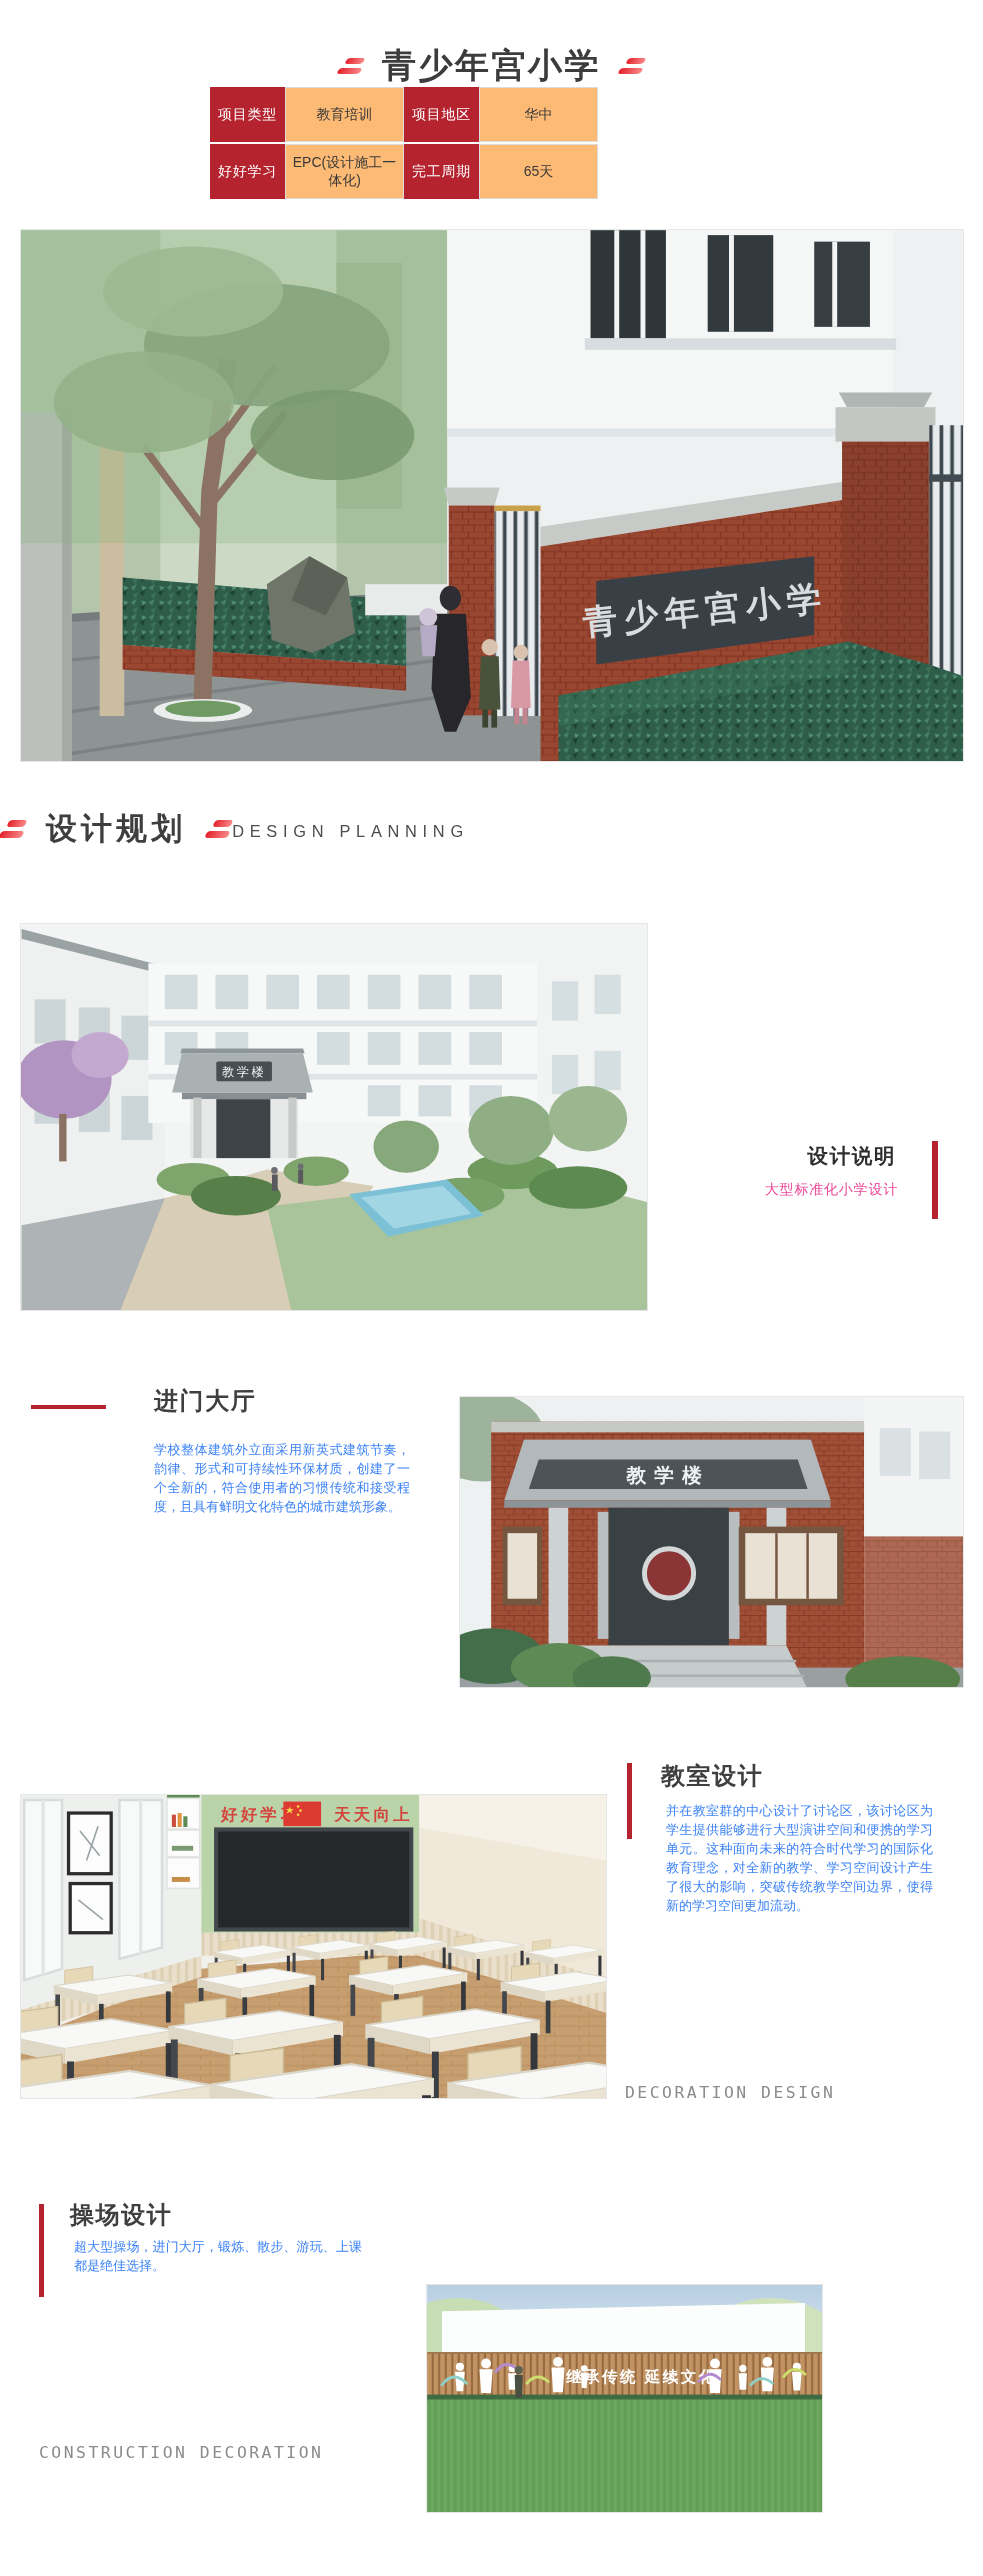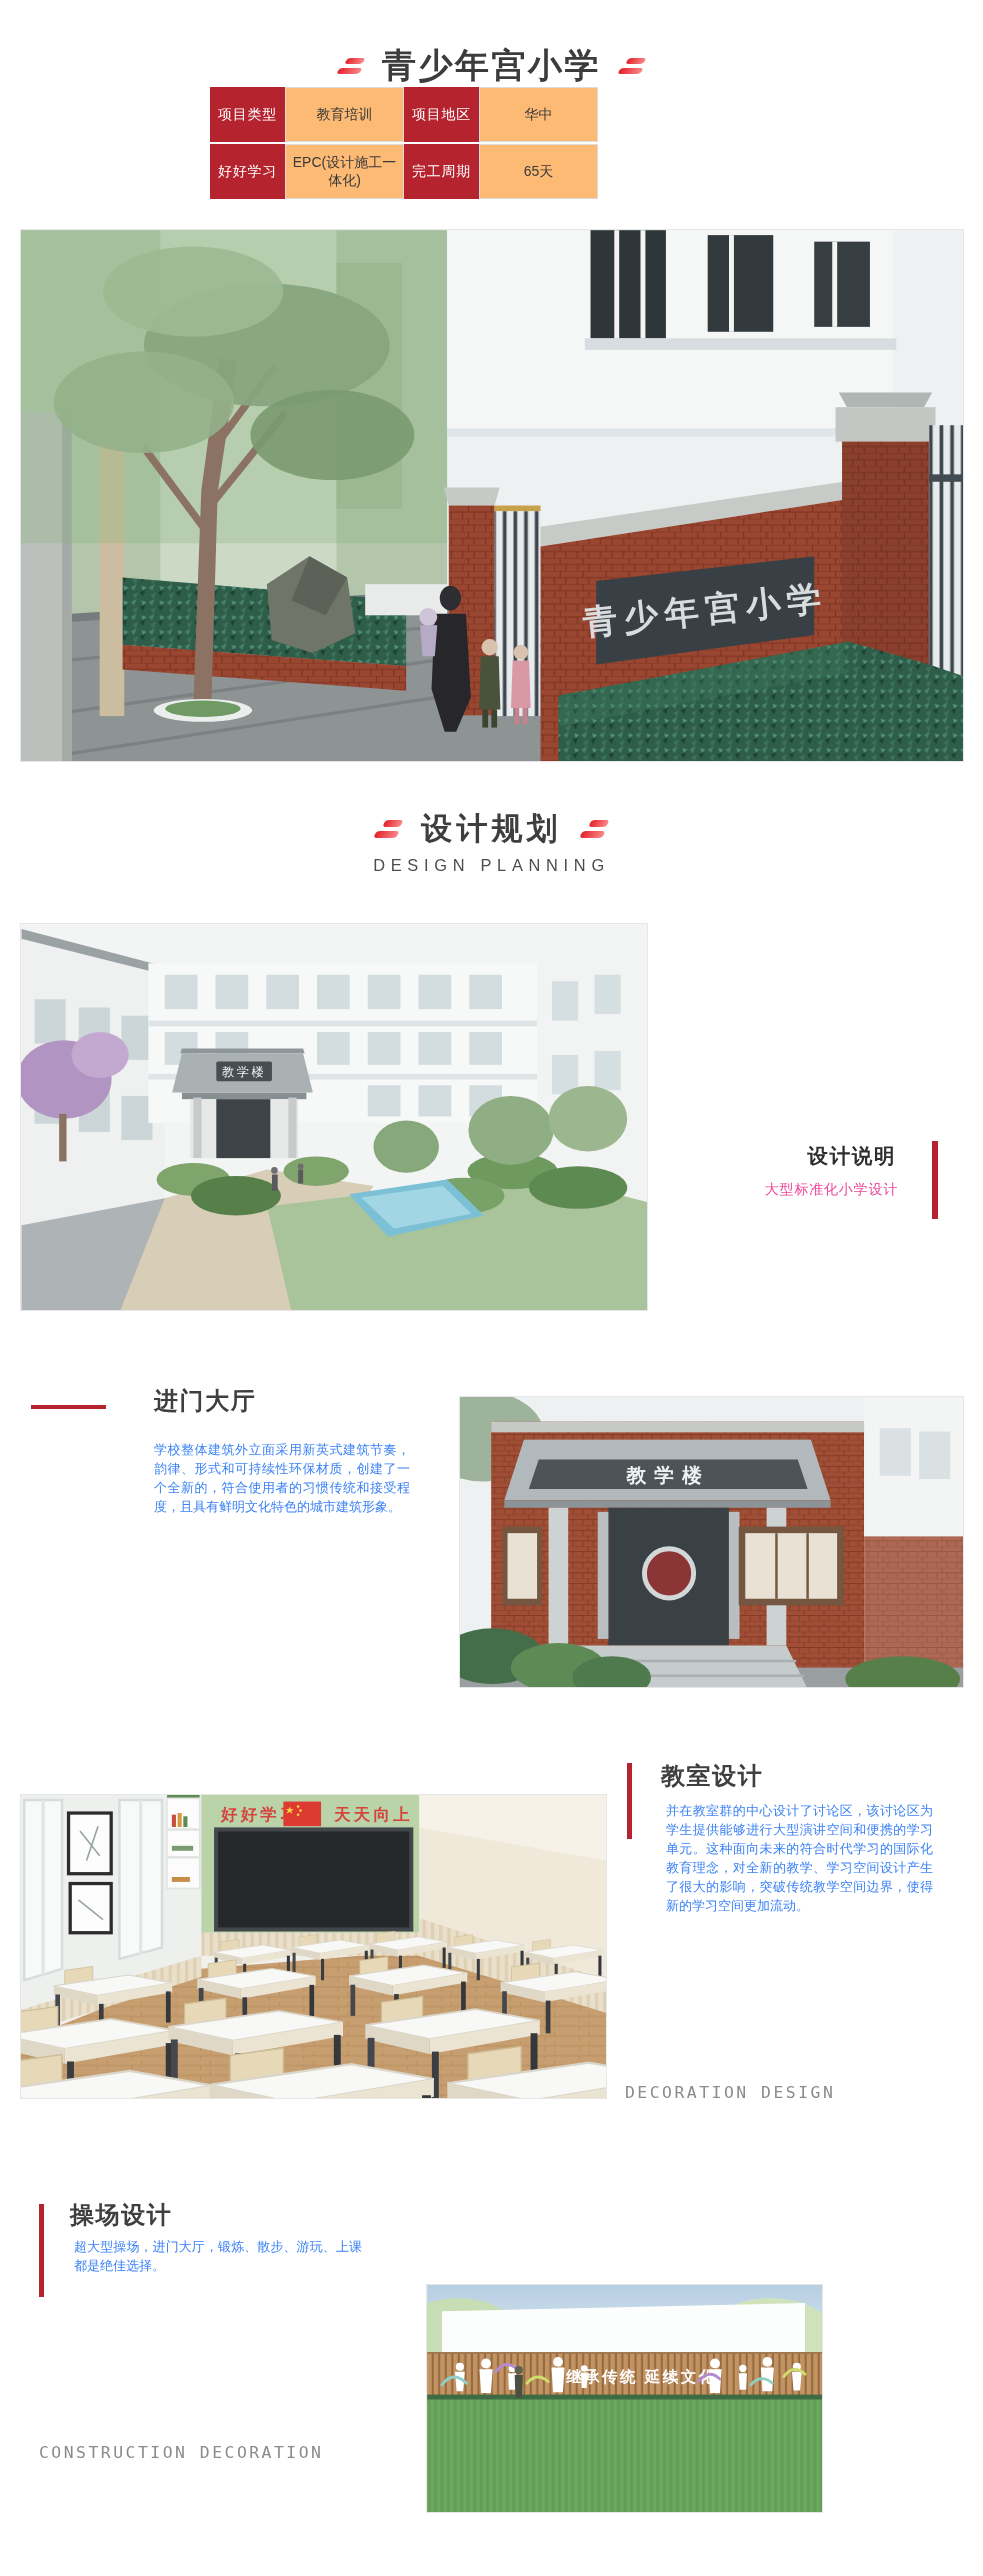--- a/index.html
+++ b/index.html
@@ -19,21 +19,21 @@
   .info-table { position:absolute; left:210px; top:85px; border-collapse:separate; border-spacing:0 2.5px; table-layout:fixed; }
   .info-table td { height:55px; text-align:center; vertical-align:middle; font-size:14px; }
   .info-table td.lab { width:75px; background:#b5232f; color:#ffffff; letter-spacing:0.8px; }
   .info-table td.val { width:119px; background:#fdba74; color:#3a3a3a; border:0.8px solid #dcdcdc; }
 
   
   .img-frame { position:absolute; border:0.8px solid #e6e6e6; overflow:hidden; background:#fff; }
   .img-frame svg { display:block; }
 
   
-  .section-header { position:absolute; top:808px; left:0; width:100%; display:flex; flex-direction:column; align-items:center; }
+  .section-header { position:absolute; top:808px; left:0; width:100%; display:flex; flex-direction:row; align-items:center; }
   .sh-row { display:flex; align-items:center; gap:19.7px; }
   .sh-cn { font-size:31px; font-weight:bold; color:#3e3e3e; letter-spacing:4.1px; }
   .sh-en { margin-top:5.7px; font-size:16.4px; color:#4d4d4d; letter-spacing:5.7px; }
   .sh-dash i { height:6.6px; }
 
   
   .dc-title { position:absolute; top:927px; right:48px; text-align:right; font-family:"Liberation Serif", serif; font-size:34px; line-height:45px; color:#3a3a3a; letter-spacing:3.3px; }
   .dc-sub  { position:absolute; top:1142px; right:87px; font-size:20.5px; font-weight:bold; color:#2e2e2e; letter-spacing:1.6px;font-family:Liberation Mono, monospace; }
   .dc-note { position:absolute; top:1181px; right:85px; font-size:14px; color:#ec4899; letter-spacing:0.8px; }
 

